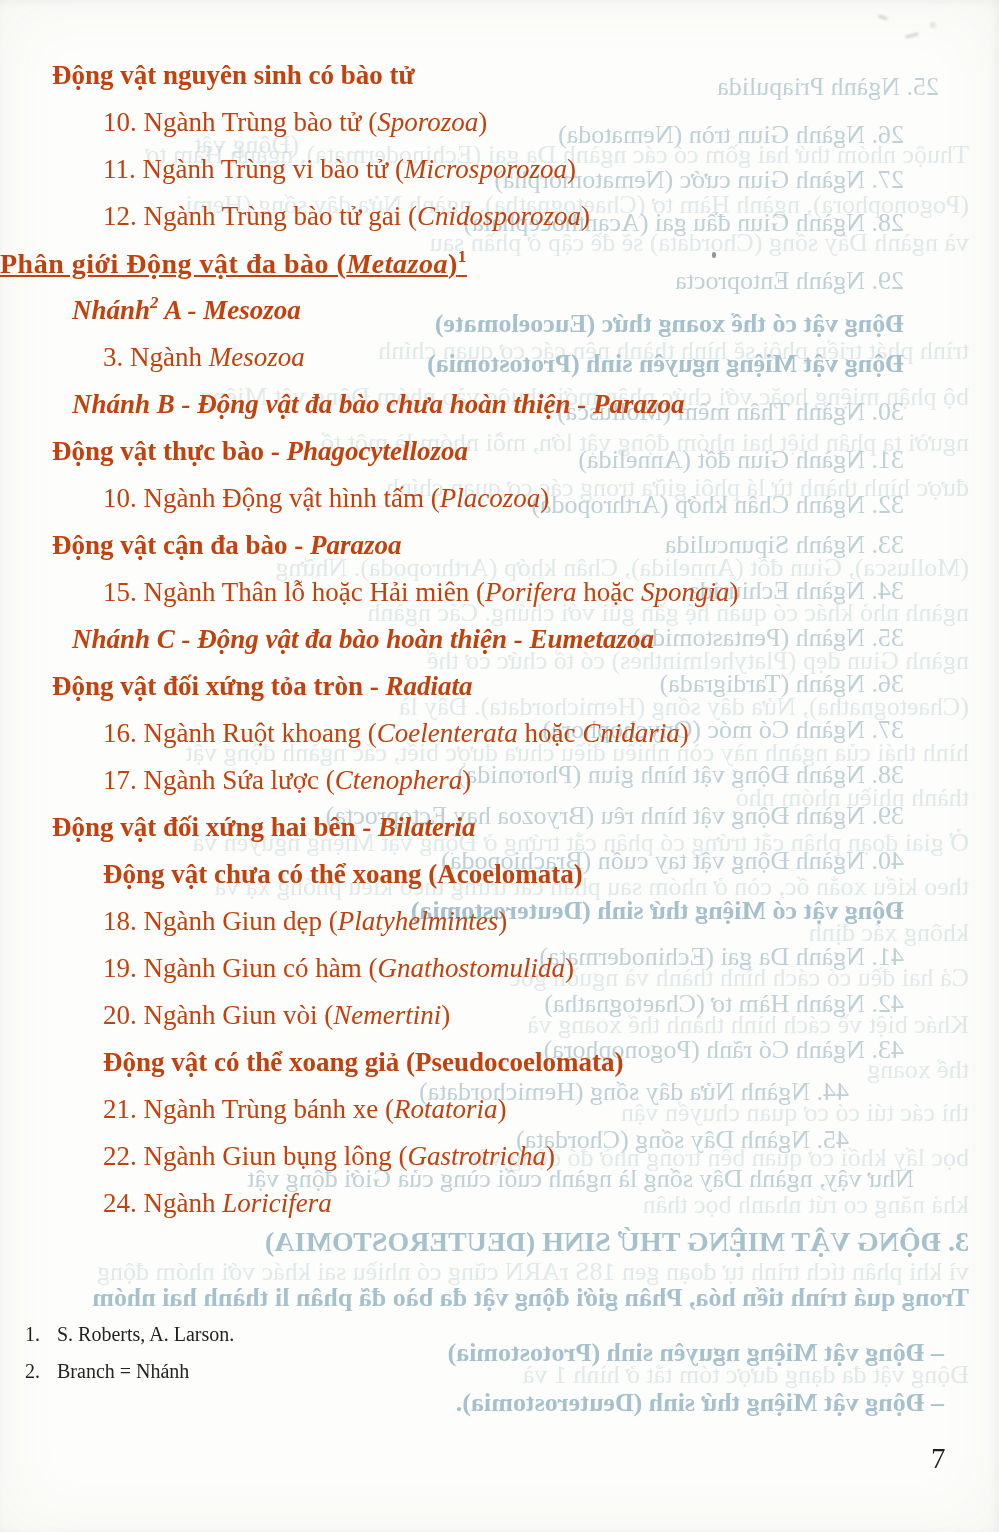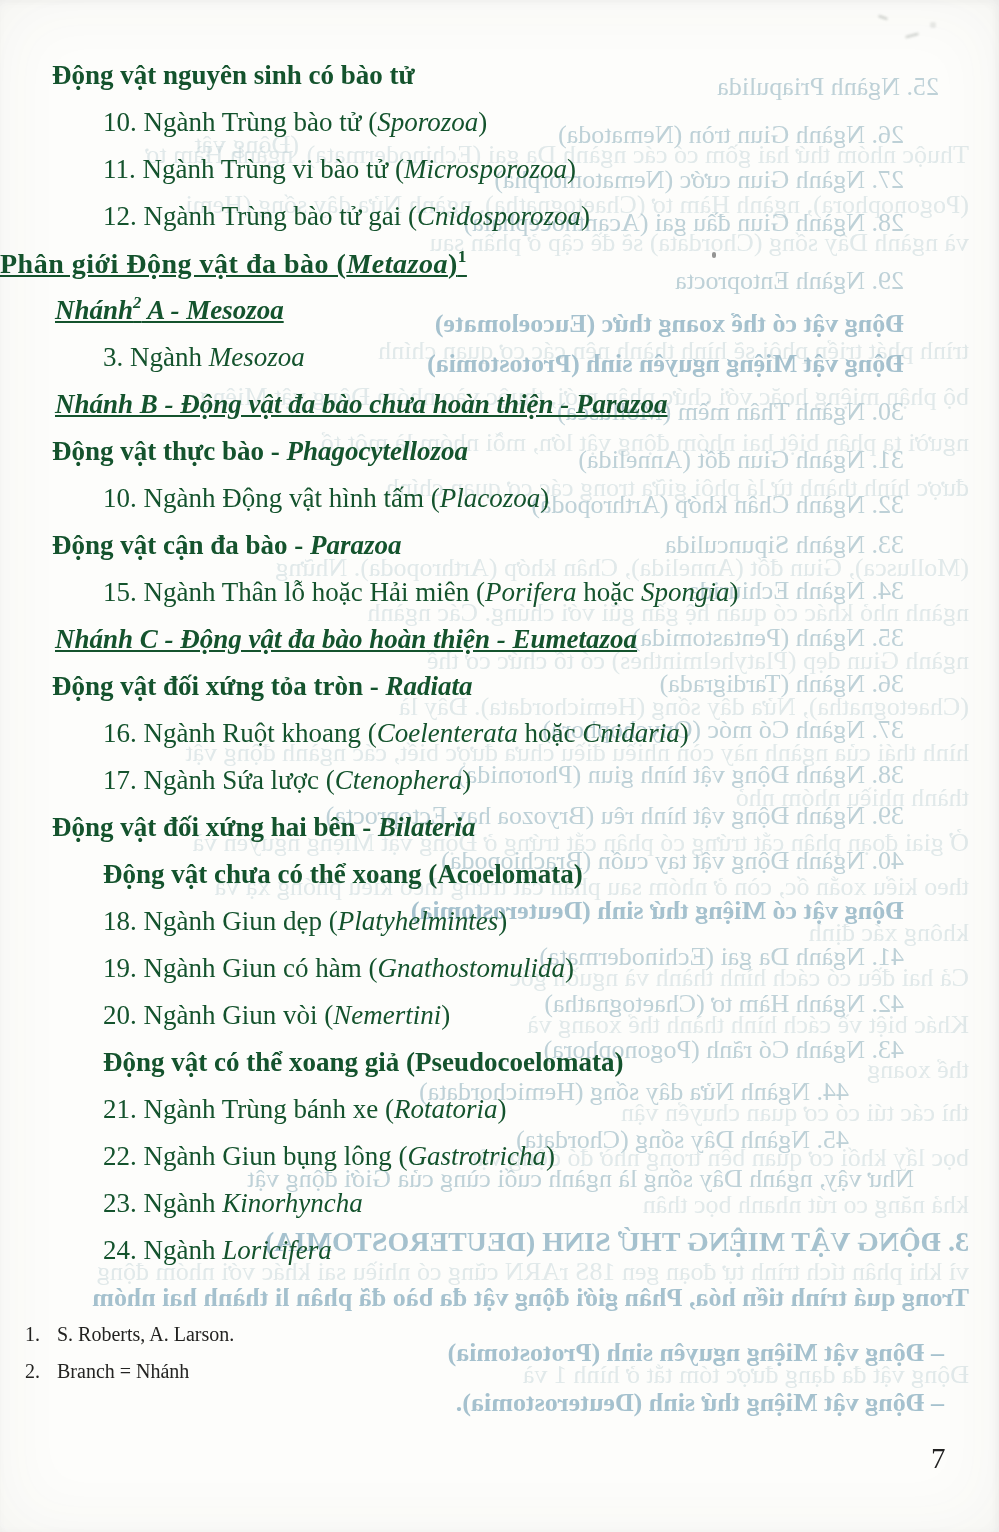--- a/index.html
+++ b/index.html
@@ -14,27 +14,27 @@
   
   .bleed{
     position:absolute;inset:0;transform:scaleX(-1);
     color:#aec6cf;filter:blur(0.6px);z-index:1;overflow:hidden;
   }
   .bl{position:absolute;font-size:26px;line-height:30px;white-space:pre;opacity:.8;}
   .bl.b{font-weight:bold;color:#9cbbc9;opacity:.9;}
   .bl.f{opacity:.42;color:#b9cdd2;}
   .bl.big{font-size:28px;}
   
-  .content{position:absolute;inset:0;z-index:2;color:#14532d;padding-top:52px;}
+  .content{position:absolute;inset:0;z-index:2;color:#c2410c;padding-top:52px;}
   .line{height:47px;line-height:47px;font-size:27px;white-space:pre;}
   .line span{white-space:pre;}
   .style-h{padding-left:52px;font-weight:bold;}
   .style-item{padding-left:103px;}
   .style-center{text-align:left;font-weight:bold;font-size:28px;letter-spacing:0.5px;text-decoration:underline;}
-  .style-branch{padding-left:55px;font-weight:bold;font-style:italic;text-decoration:underline;}
+  .style-branch{padding-left:72px;font-weight:bold;font-style:italic;}
   .style-sub{padding-left:103px;font-weight:bold;}
   .it{font-style:italic;}
   .sup{font-size:0.62em;position:relative;top:-11px;font-weight:bold;}
   
   .rule{position:absolute;left:25px;top:1300px;width:243px;height:4px;background:#28282
 6;z-index:3;}
   .footnotes{position:absolute;left:0;top:1318px;width:960px;z-index:3;color:#232321;}
   .fn{position:relative;padding-left:57px;font-size:20px;line-height:32px;}
   .fn .marker{position:absolute;left:25px;top:0;}
   .fn2{margin-top:5px;}
@@ -122,21 +122,20 @@
         <div class="line style-item"><span>16. Ngành Ruột khoang (</span><span class="it">Coelenterata</span><span> hoặc </span><span class="it">Cnidaria</span><span>)</span></div>
         <div class="line style-item"><span>17. Ngành Sứa lược (</span><span class="it">Ctenophera</span><span>)</span></div>
         <div class="line style-h"><span>Động vật đối xứng hai bên - </span><span class="it">Bilateria</span></div>
         <div class="line style-sub"><span>Động vật chưa có thể xoang (Acoelomata)</span></div>
         <div class="line style-item"><span>18. Ngành Giun dẹp (</span><span class="it">Platyhelmintes</span><span>)</span></div>
         <div class="line style-item"><span>19. Ngành Giun có hàm (</span><span class="it">Gnathostomulida</span><span>)</span></div>
         <div class="line style-item"><span>20. Ngành Giun vòi (</span><span class="it">Nemertini</span><span>)</span></div>
         <div class="line style-sub"><span>Động vật có thể xoang giả (Pseudocoelomata)</span></div>
         <div class="line style-item"><span>21. Ngành Trùng bánh xe (</span><span class="it">Rotatoria</span><span>)</span></div>
         <div class="line style-item"><span>22. Ngành Giun bụng lông (</span><span class="it">Gastrotricha</span><span>)</span></div>
-        <div class="line style-item"><span>23. Ngành </span><span class="it">Kinorhyncha</span></div>
         <div class="line style-item"><span>24. Ngành </span><span class="it">Loricifera</span></div>
       </div>
   </div>
 
   <div class="rule"></div>
 
   <div class="footnotes">
     <div class="fn">
       <span class="marker">1.</span>
       <div class="fl">S. Roberts, A. Larson.</div>

